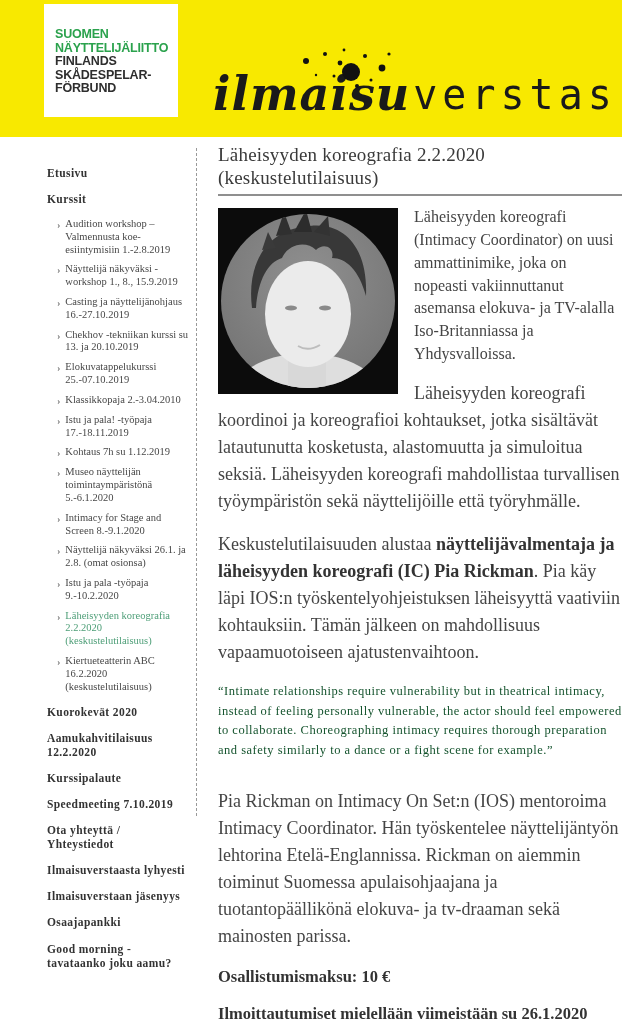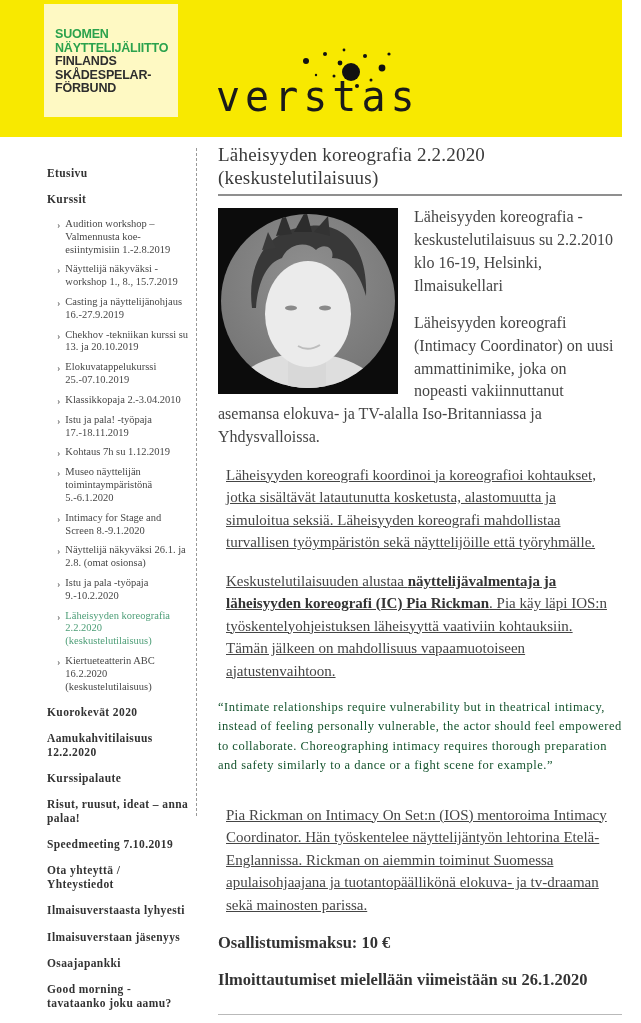--- a/index.html
+++ b/index.html
@@ -10,21 +10,21 @@
     --text:#454545;
     --text-dark:#333333;
   }
   *{box-sizing:border-box;}
   html,body{margin:0;padding:0;background:#fff;}
   .page{position:relative;width:641px;height:1023px;background:#fff;overflow:hidden;
         font-family:"Liberation Serif","DejaVu Serif",serif;color:var(--text);}
 
   
   .header{position:absolute;left:0;top:0;width:622px;height:137px;background:var(--yellow);}
-  .logo-box{position:absolute;left:44px;top:4px;width:134px;height:113px;background:#fef9c3;
+  .logo-box{position:absolute;left:44px;top:4px;width:134px;height:113px;background:#ffffff;
             padding:24px 6px 0 11px;font-family:"Liberation Sans","DejaVu Sans",sans-serif;
             font-weight:bold;font-size:12.5px;line-height:13.5px;letter-spacing:-0.2px;cursor:pointer;}
   .logo-line-green{color:var(--logo-green);}
   .logo-line-dark{color:#2e2e2e;}
   .brand{position:absolute;left:213px;bottom:16px;display:flex;align-items:baseline;cursor:pointer;color:var(--ink);}
   .brand-ilmaisu{font-family:"DejaVu Serif",serif;font-style:italic;font-weight:bold;
                  font-size:46px;letter-spacing:1px;}
   .brand-verstas{font-family:"DejaVu Sans Mono",monospace;font-weight:normal;font-size:40px;
                  letter-spacing:5px;margin-left:3px;transform:scaleY(1.08);transform-origin:bottom;}
   .splatter{position:absolute;left:296px;top:46px;}
@@ -41,21 +41,21 @@
   .course .bullet{flex:0 0 auto;font-size:10px;color:#555;line-height:1.3;}
   .course.active .course-label{color:var(--link-green);}
 
   
   .main{position:absolute;left:218px;top:143px;width:404px;}
   .page-title{font-size:19px;font-weight:normal;color:#3a3a3a;line-height:1.22;
               letter-spacing:0.2px;margin:0 0 5px;}
   .title-rule{border:none;border-top:2px solid #8f8f8f;margin:3px 0 10px;}
   .photo{float:left;width:180px;height:186px;margin:2px 16px 6px 0;display:block;}
   p.lead{font-size:16px;line-height:1.42;margin:0 0 15px;}
-  p.body{font-size:15px;line-height:1.5;margin:0 8px 16px;text-decoration:underline;}
+  p.body{font-size:18px;line-height:1.5;margin:0 0 16px;}
   p.body b, .strong{font-weight:bold;color:var(--text-dark);}
   .quote{font-size:12.5px;line-height:1.55;letter-spacing:0.5px;color:#14532d;margin:0 0 28px;}
   p.fee,p.deadline{font-size:16.5px;font-weight:bold;color:var(--text-dark);
                    line-height:1.35;margin:0 0 15px;}
   .bottom-rule{border:none;border-top:1px solid #b9b9b9;margin:22px 0 13px;clear:both;}
   .register{font-size:17px;font-weight:normal;color:#474747;line-height:1.5;margin:0 0 5px;cursor:pointer;}
   .register .register-bold{font-weight:bold;color:var(--text-dark);}
 </style>
 </head>
 <body>
@@ -68,20 +68,21 @@
           <div class="logo-line-green">SUOMEN</div>
           <div class="logo-line-green">NÄYTTELIJÄLIITTO</div>
         </div>
       <div id="logo-dark">
           <div class="logo-line-dark">FINLANDS</div>
           <div class="logo-line-dark">SKÅDESPELAR-</div>
           <div class="logo-line-dark">FÖRBUND</div>
         </div>
     </div>
     <div class="brand">
+      <span class="brand-ilmaisu">ilmaisu</span>
       <span class="brand-verstas">verstas</span>
     </div>
     <svg class="splatter" width="104" height="48" viewBox="0 0 104 48">
       <g fill="#111">
         <circle cx="55" cy="26" r="9"></circle>
         <circle cx="10" cy="15" r="3"></circle>
         <circle cx="29" cy="8" r="2"></circle>
         <circle cx="44" cy="17" r="2.4"></circle>
         <circle cx="69" cy="10" r="2"></circle>
         <circle cx="86" cy="22" r="3.4"></circle>
@@ -101,25 +102,25 @@
         <li class="side-item">Etusivu</li>
         <li class="side-item">Kurssit</li>
       </ul>
     <ul class="course-list" id="side-courses">
         <li class="course">
           <span class="bullet">›</span>
           <span class="course-label">Audition workshop – Valmennusta koe-esiintymisiin 1.-2.8.2019</span>
         </li>
         <li class="course">
           <span class="bullet">›</span>
-          <span class="course-label">Näyttelijä näkyväksi - workshop 1., 8., 15.7.2019</span>
-        </li>
-        <li class="course">
-          <span class="bullet">›</span>
-          <span class="course-label">Casting ja näyttelijänohjaus 16.-27.9.2019</span>
+          <span class="course-label">Näyttelijä näkyväksi - workshop 1., 8., 15.9.2019</span>
+        </li>
+        <li class="course">
+          <span class="bullet">›</span>
+          <span class="course-label">Casting ja näyttelijänohjaus 16.-27.10.2019</span>
         </li>
         <li class="course">
           <span class="bullet">›</span>
           <span class="course-label">Chekhov -tekniikan kurssi su 13. ja 20.10.2019</span>
         </li>
         <li class="course">
           <span class="bullet">›</span>
           <span class="course-label">Elokuvatappelukurssi 25.-07.10.2019</span>
         </li>
         <li class="course">
@@ -156,21 +157,20 @@
         </li>
         <li class="course">
           <span class="bullet">›</span>
           <span class="course-label">Kiertueteatterin ABC 16.2.2020 (keskustelutilaisuus)</span>
         </li>
       </ul>
     <ul class="side-list" id="side-bottom">
         <li class="side-item">Kuorokevät 2020</li>
         <li class="side-item">Aamukahvitilaisuus 12.2.2020</li>
         <li class="side-item">Kurssipalaute</li>
-        <li class="side-item">Risut, ruusut, ideat – anna palaa!</li>
         <li class="side-item">Speedmeeting 7.10.2019</li>
         <li class="side-item">Ota yhteyttä / Yhteystiedot</li>
         <li class="side-item">Ilmaisuverstaasta lyhyesti</li>
         <li class="side-item">Ilmaisuverstaan jäsenyys</li>
         <li class="side-item">Osaajapankki</li>
         <li class="side-item">Good morning - tavataanko joku aamu?</li>
       </ul>
   </nav>
 
   <main class="main">
@@ -199,21 +199,20 @@
         <path d="M58,28 L66,4 L74,26 Z" fill="#303030"></path>
         <path d="M76,24 L88,2 L94,24 Z" fill="#2c2c2c"></path>
         <path d="M96,24 L110,8 L112,28 Z" fill="#333333"></path>
         <path d="M44,42 L50,24 L58,40 Z" fill="#3a3a3a"></path>
         <ellipse cx="73" cy="100" rx="6" ry="2.6" fill="#8a8a8a"></ellipse>
         <ellipse cx="107" cy="100" rx="6" ry="2.6" fill="#8a8a8a"></ellipse>
         <path d="M80,138 Q90,144 102,137" stroke="#bdbdbd" stroke-width="2" fill="none"></path>
       </g>
     </svg>
 
-    <p class="lead">Läheisyyden koreografia -keskustelutilaisuus su 2.2.2010 klo 16-19, Helsinki, Ilmaisukellari</p>
     <p class="lead">Läheisyyden koreografi (Intimacy Coordinator) on uusi ammattinimike, joka on nopeasti vakiinnuttanut asemansa elokuva- ja TV-alalla Iso-Britanniassa ja Yhdysvalloissa.</p>
     <p class="body">Läheisyyden koreografi koordinoi ja koreografioi kohtaukset, jotka sisältävät latautunutta kosketusta, alastomuutta ja simuloitua seksiä. Läheisyyden koreografi mahdollistaa turvallisen työympäristön sekä näyttelijöille että työryhmälle.</p>
     <p class="body"><span>Keskustelutilaisuuden alustaa </span><span class="strong">näyttelijävalmentaja ja läheisyyden koreografi (IC) Pia Rickman</span><span>. Pia käy läpi IOS:n työskentelyohjeistuksen läheisyyttä vaativiin kohtauksiin. Tämän jälkeen on mahdollisuus vapaamuotoiseen ajatustenvaihtoon.</span></p>
     <div class="quote">“Intimate relationships require vulnerability but in theatrical intimacy, instead of feeling personally vulnerable, the actor should feel empowered to collaborate. Choreographing intimacy requires thorough preparation and safety similarly to a dance or a fight scene for example.”</div>
     <p class="body">Pia Rickman on Intimacy On Set:n (IOS) mentoroima Intimacy Coordinator. Hän työskentelee näyttelijäntyön lehtorina Etelä-Englannissa. Rickman on aiemmin toiminut Suomessa apulaisohjaajana ja tuotantopäällikönä elokuva- ja tv-draaman sekä mainosten parissa.</p>
     <p class="fee">Osallistumismaksu: 10 €</p>
     <p class="deadline">Ilmoittautumiset mielellään viimeistään su 26.1.2020</p>
 
     <hr class="bottom-rule">
     <h2 class="register"><span class="register-bold">Ilmoittaudun</span><span> Läheisyyden koreografia - keskustelutilaisuuteen su 2.2.2020 klo 16-19</span></h2>

